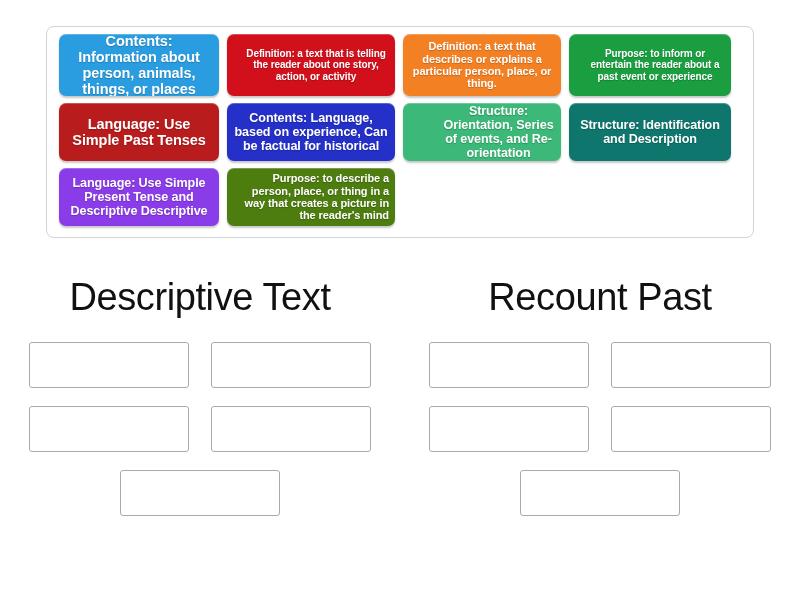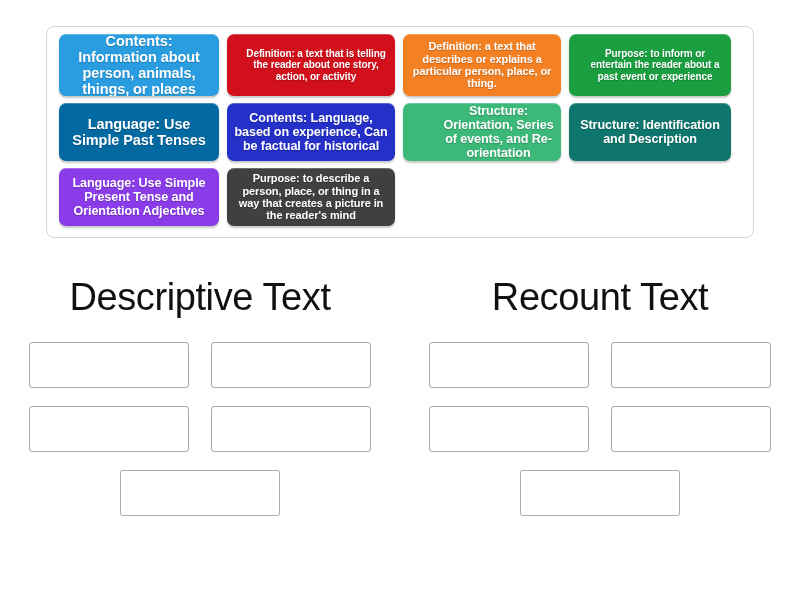--- a/index.html
+++ b/index.html
@@ -114,46 +114,46 @@
 <body>
 
 <div id="tile-bank">
   <div class="tile-row" id="row-0">
       <div class="tile c1 r1 fs-15" style="background: rgb(42, 157, 224);">Contents: Information about person, animals, things, or places</div>
       <div class="tile c2 r1 fs-12" style="background: rgb(210, 16, 28);">Definition: a text that is telling the reader about one story, action, or activity</div>
       <div class="tile c3 r1 fs-10" style="background: rgb(244, 128, 36);">Definition: a text that describes or explains a particular person, place, or thing.</div>
       <div class="tile c4 r1 fs-12" style="background: rgb(26, 158, 63);">Purpose: to inform or entertain the reader about a past event or experience</div>
     </div>
   <div class="tile-row" id="row-1">
-      <div class="tile c1 r2 fs-15" style="background: #0369a1;">Language: Use Simple Past Tenses</div>
+      <div class="tile c1 r2 fs-15" style="background: #b91c1c;">Language: Use Simple Past Tenses</div>
       <div class="tile c2 r2 fs-13" style="background: rgb(36, 48, 200);">Contents: Language, based on experience, Can be factual for historical</div>
       <div class="tile c3 r2 fs-13" style="background: rgb(60, 184, 120); padding-left: 39px;">Structure: Orientation, Series of events, and Re-orientation</div>
       <div class="tile c4 r2 fs-13" style="background: #0f766e;">Structure: Identification and Description</div>
     </div>
   <div class="tile-row" id="row-2">
-      <div class="tile c1 r3 fs-13" style="background: rgb(138, 60, 232);">Language: Use Simple Present Tense and Orientation Adjectives</div>
-      <div class="tile c2 r3 fs-10" style="background: #404040;">Purpose: to describe a person, place, or thing in a way that creates a picture in the reader's mind</div>
+      <div class="tile c1 r3 fs-13" style="background: rgb(138, 60, 232);">Language: Use Simple Present Tense and Descriptive Descriptive</div>
+      <div class="tile c2 r3 fs-10" style="background: #4d7c0f; text-align: right;">Purpose: to describe a person, place, or thing in a way that creates a picture in the reader's mind</div>
     </div>
 </div>
 
 <div id="columns">
 
   <div class="column">
     <div class="column-title">Descriptive Text</div>
     <div class="slot-grid" id="slots-0">
         <div class="drop-slot"></div>
         <div class="drop-slot"></div>
         <div class="drop-slot"></div>
         <div class="drop-slot"></div>
         <div class="drop-slot"></div>
       </div>
   </div>
 
   <div class="column">
-    <div class="column-title">Recount Text</div>
+    <div class="column-title">Recount Past</div>
     <div class="slot-grid" id="slots-1">
         <div class="drop-slot"></div>
         <div class="drop-slot"></div>
         <div class="drop-slot"></div>
         <div class="drop-slot"></div>
         <div class="drop-slot"></div>
       </div>
   </div>
 
 </div>

